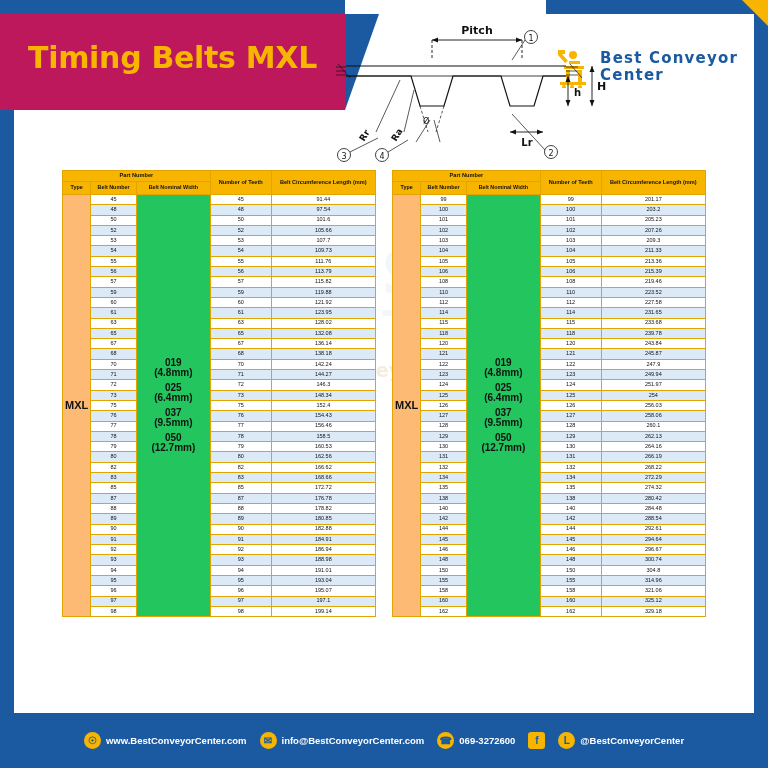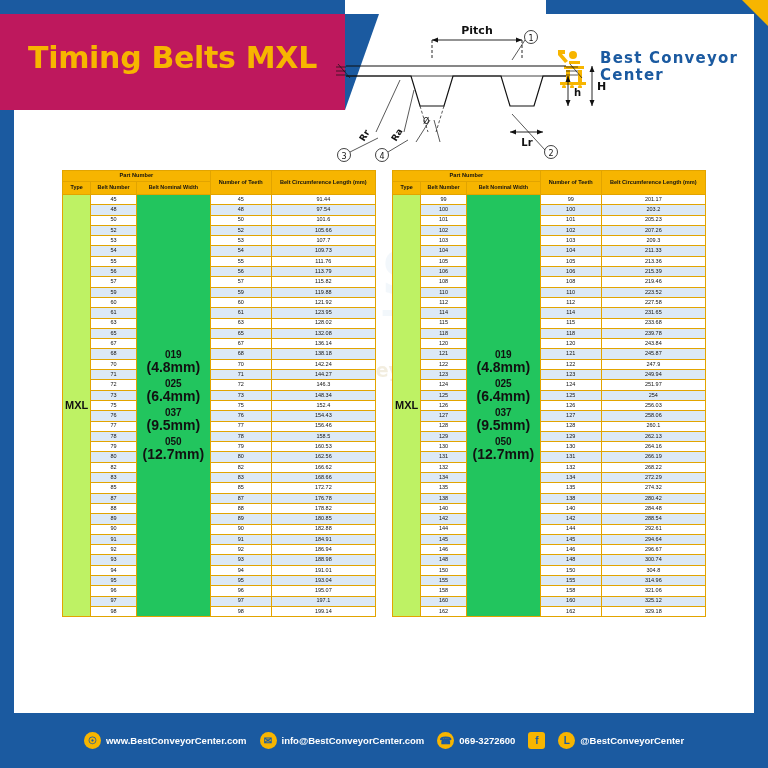--- a/index.html
+++ b/index.html
@@ -92,37 +92,37 @@
     border:0.5px solid #e2a400; text-align:center; padding:0;
     line-height:1.0;
   }
   .hdr-top th {
     background:#f7b500; color:#111; font-weight:bold; height:11px; font-size:5.6px;
   }
   .hdr-sub th {
     background:#f7b500; color:#111; font-weight:bold; height:13px; font-size:5.4px;
   }
   td.type-cell {
-    background:#bef264; font-size:11px; font-weight:bold; color:#111; width:26px;
+    background:#fdba74; font-size:11px; font-weight:bold; color:#111; width:26px;
     vertical-align:middle;
   }
   td.width-cell {
     background:#22c55e; color:#111; vertical-align:middle; width:68px;
     font-size:9.5px; font-weight:bold; line-height:1.45;
   }
   td.bn, td.nt, td.cl { height:10.3px; font-size:5.5px; color:#111; }
   td.bn { width:42px; }
   td.nt { width:56px; }
   td.cl { width:96px; }
   tr.alt td.bn, tr.alt td.nt, tr.alt td.cl { background:#dce9f6; }
   tr.pl td.bn, tr.pl td.nt, tr.pl td.cl { background:#ffffff; }
 
   .width-stack span { display:block; }
   .width-stack .sz { font-size:10px; }
-  .width-stack .mm { font-size:14px; }
+  .width-stack .mm { font-size:10px; }
   .width-gap { height:5px; }
 
   
   .footer {
     position:absolute; left:0; bottom:0; width:768px; height:55px;
     display:flex; align-items:center; justify-content:center; gap:13px;
     color:#fff; font-size:9.5px; font-weight:bold;
   }
   .f-item { display:flex; align-items:center; gap:5px; white-space:nowrap; }
   .f-ic {

